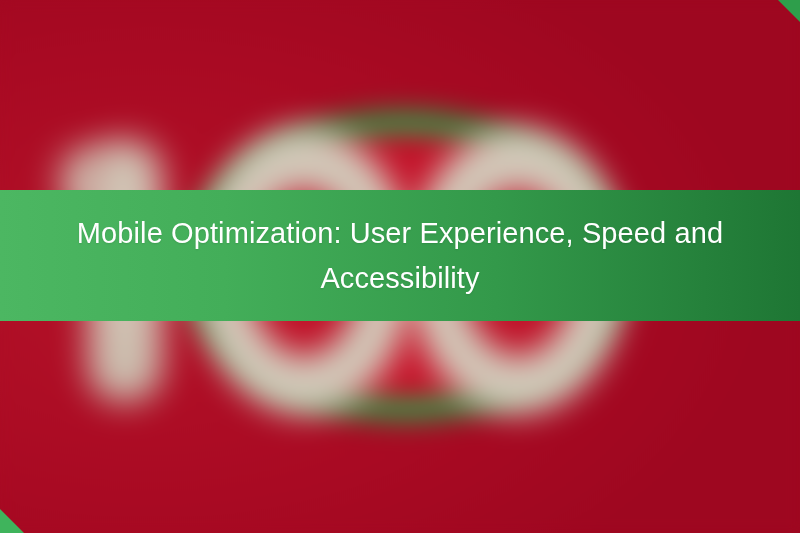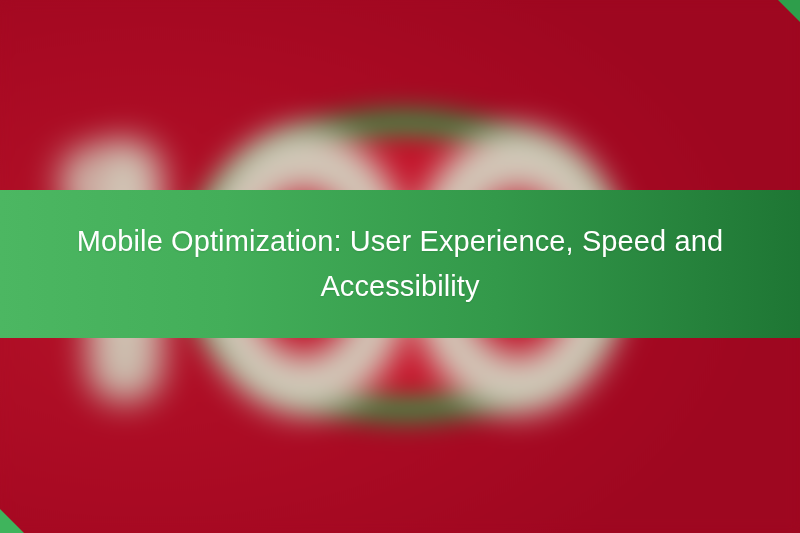--- a/index.html
+++ b/index.html
@@ -152,21 +152,21 @@
     border-right: 24px solid transparent;
     border-bottom: 24px solid #3FB45C;
   }
 
   
   .title-band {
     position: absolute;
     left: 0;
     right: 0;
     top: 190px;
-    height: 148px;
+    height: 131px;
     background: linear-gradient(90deg, #4CB762 0%, #43AE59 28%, #33994A 62%, #25813B 88%, #1E7634 100%);
     display: flex;
     align-items: center;
     justify-content: center;
     box-shadow: 0 0 0 0 rgba(0,0,0,0);
   }
 
   .title-text {
     color: #FFFFFF;
     font-size: 29px;

